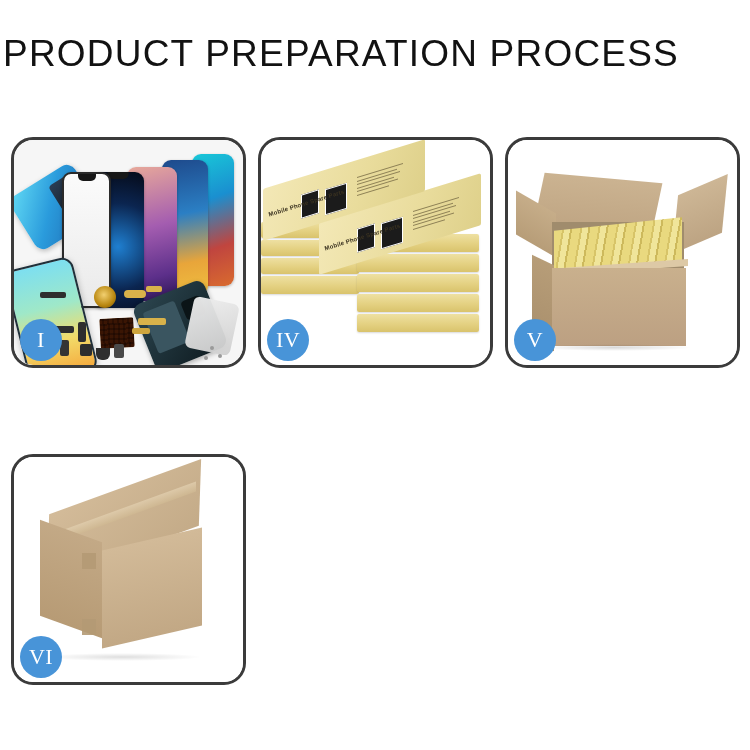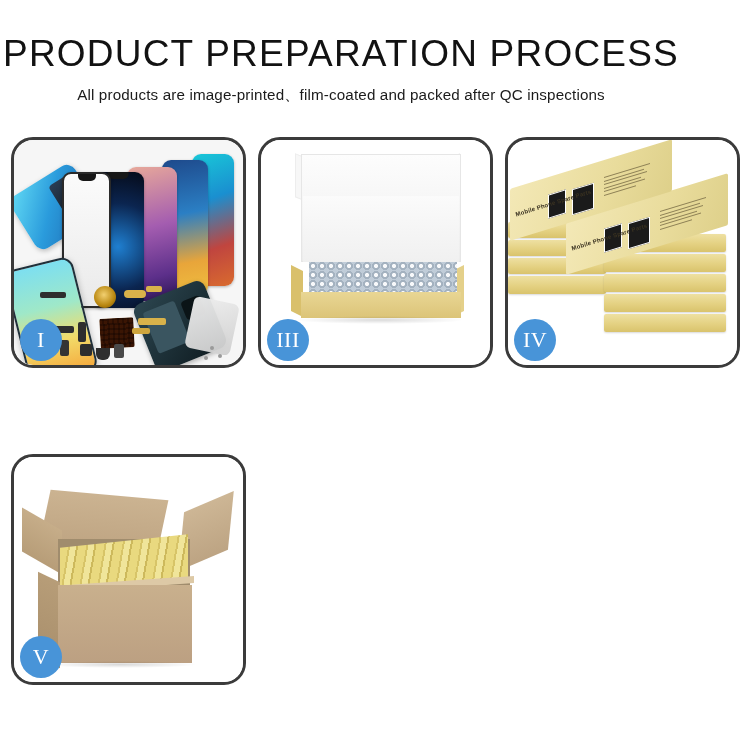--- a/index.html
+++ b/index.html
@@ -347,21 +347,20 @@
   .c6-shadow {
     position:absolute; left: 28px; top: 196px; width: 160px; height: 8px;
     background: radial-gradient(ellipse at center, rgba(0,0,0,0.13), rgba(0,0,0,0) 70%);
   }
 </style>
 </head>
 <body>
 
 <div class="header">
   <div class="title">PRODUCT PREPARATION PROCESS</div>
-  <div class="subtitle">All products are image-printed、film-coated and packed after QC inspections</div>
 </div>
 
 <div class="grid">
 
   <div class="panel">
     <div class="panel-stage">
       <div class="p1-bg"></div>
 
       <div class="phone-tilt"></div>
 
@@ -397,35 +396,20 @@
 
       <div class="tool"></div>
       <div class="screw" style="left:196px;top:206px;"></div>
       <div class="screw" style="left:204px;top:214px;"></div>
       <div class="screw" style="left:190px;top:216px;"></div>
     </div>
     <div class="badge">I</div>
   </div>
 
 
-  <div class="panel">
-    <div class="panel-stage">
-      <div class="b3-bg"></div>
-      <div class="b3-lid-flapL"></div>
-      <div class="b3-lid-flapR"></div>
-      <div class="b3-lid"></div>
-      <div class="b3-foam"></div>
-      <div class="b3-sideL"></div>
-      <div class="b3-sideR"></div>
-      <div class="b3-bubble"></div>
-      <div class="b3-front"></div>
-      <div class="b3-shadow"></div>
-    </div>
-    <div class="badge">III</div>
-  </div>
 
   <div class="panel">
     <div class="panel-stage">
       <div class="b4-bg"></div>
       <div class="stack">
 
         <div class="ybox" style="left:0px;top:64px;width:98px;height:16px;"></div>
         <div class="ybox" style="left:0px;top:82px;width:98px;height:16px;"></div>
         <div class="ybox" style="left:0px;top:100px;width:98px;height:16px;"></div>
         <div class="ybox" style="left:0px;top:118px;width:98px;height:18px;"></div>
@@ -475,14 +459,27 @@
       <div class="c5-inner"></div>
       <div class="c5-fill"></div>
       <div class="c5-rim"></div>
       <div class="c5-side"></div>
       <div class="c5-front"></div>
       <div class="c5-shadow"></div>
     </div>
     <div class="badge">V</div>
   </div>
 
+  <div class="panel">
+    <div class="panel-stage">
+      <div class="b6-bg"></div>
+      <div class="c6-top"></div>
+      <div class="c6-tape"></div>
+      <div class="c6-left"></div>
+      <div class="c6-right"></div>
+      <div class="c6-taptch" style="left:68px;top:96px;"></div>
+      <div class="c6-taptch" style="left:68px;top:162px;"></div>
+      <div class="c6-shadow"></div>
+    </div>
+    <div class="badge">VI</div>
+  </div>
 
 </div>
 
 </body></html>

